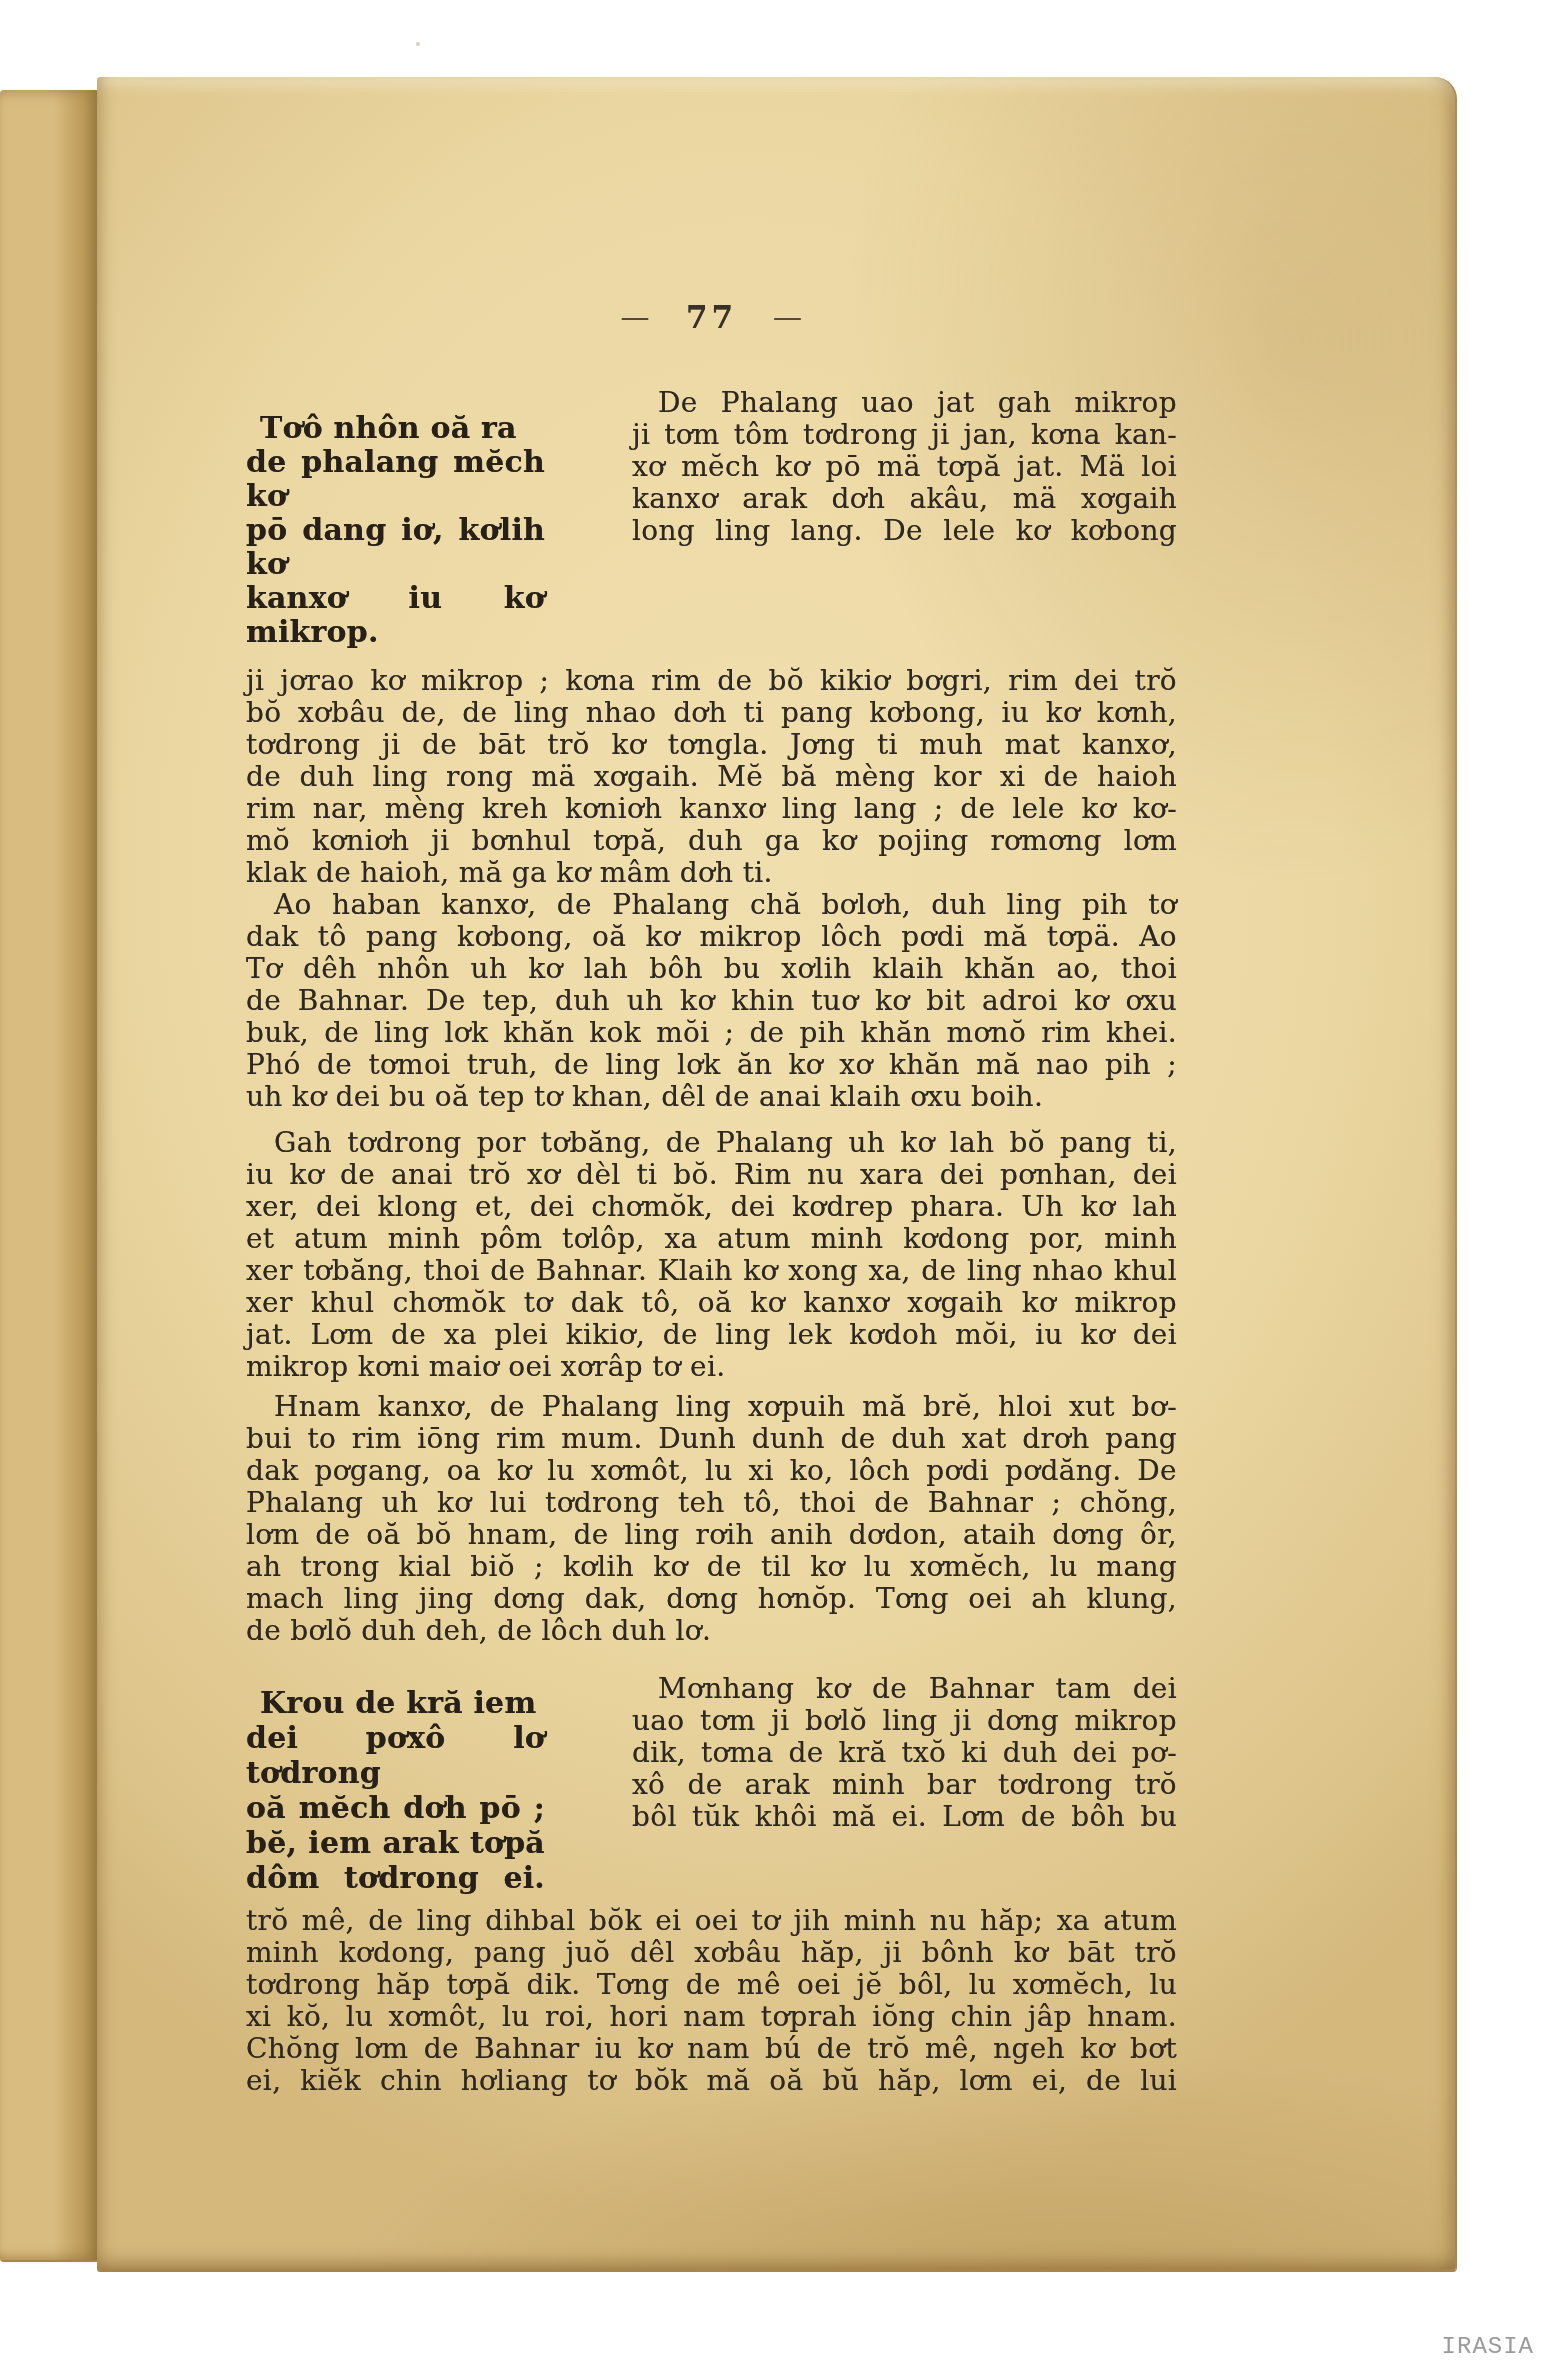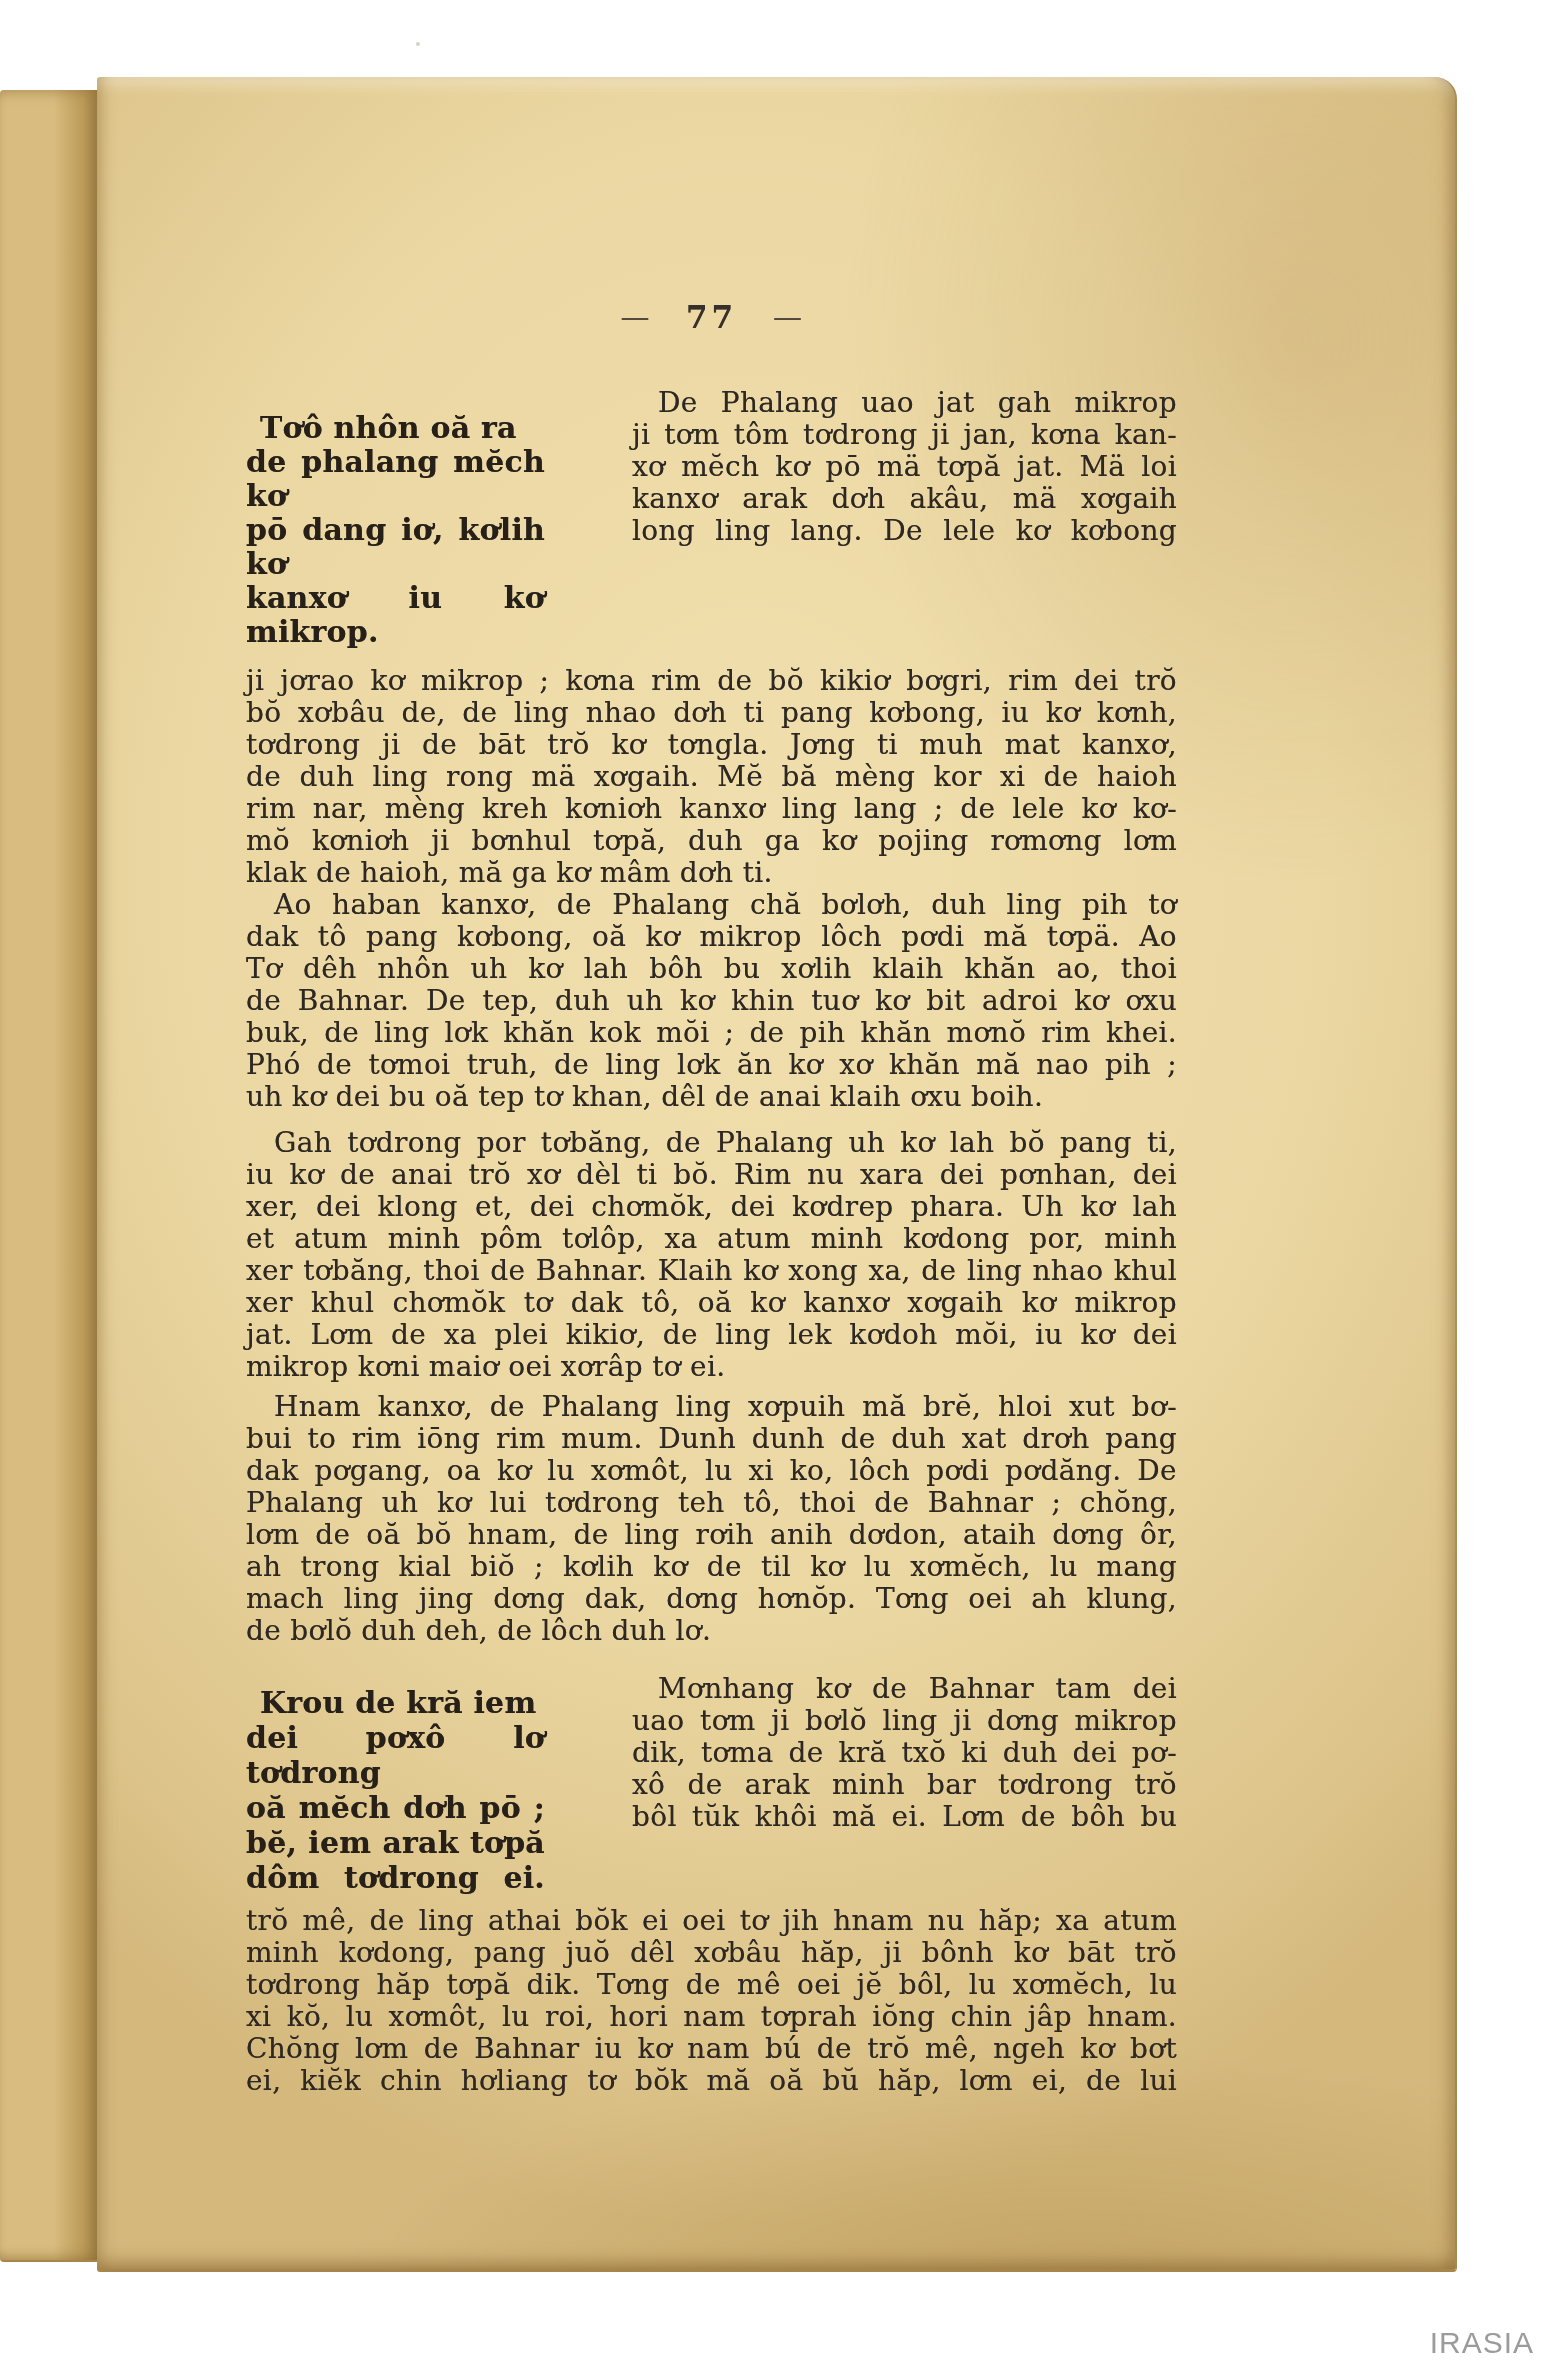--- a/index.html
+++ b/index.html
@@ -58,22 +58,22 @@
   .body-col{width:545px;margin-left:auto;}
   .body-col .ln:first-child{text-indent:26px;}
   .block.s1full{margin-top:16px;}
   .block.para2{margin-top:0px;}
   .block.para3{margin-top:14px;}
   .block.para4{margin-top:8px;}
   .block.s2full{margin-top:10px;}
   .block.para .ln:first-child{text-indent:28px;}
   .watermark{
     position:absolute;right:14px;bottom:16px;
-    font-family:Liberation Sans, sans-serif;
-    font-size:30px;letter-spacing:1px;color:var(--watermark,#9b9b9b);
+    font-family:Liberation Mono, monospace;
+    font-size:24px;letter-spacing:1px;color:var(--watermark,#9b9b9b);
   }
 </style>
 </head>
 <body>
 
 <div class="speck" style="left:416px;top:42px;"></div>
 <div class="speck" style="left:1339px;top:117px;"></div>
 
 <div class="book">
   <div class="page-under"></div>
@@ -155,21 +155,21 @@
         <div class="body-col">
           <div class="ln">Mơnhang kơ de  Bahnar tam dei</div>
           <div class="ln">uao tơm ji bơlŏ ling ji dơng mikrop</div>
           <div class="ln">dik, tơma de kră txŏ  ki duh dei pơ-</div>
           <div class="ln">xô  de arak  minh bar  tơdrong trŏ</div>
           <div class="ln">bôl tŭk khôi  mă ei.  Lơm de bôh bu</div>
         </div>
       </div>
 
       <div class="block s2full">
-        <div class="ln">trŏ mê, de ling athai bŏk ei oei tơ jih hnam nu hăp; xa atum</div>
+        <div class="ln">trŏ mê, de ling dihbal bŏk ei oei tơ jih minh nu hăp; xa atum</div>
         <div class="ln">minh kơdong,  pang juŏ  dêl xơbâu hăp,  ji bônh kơ bāt trŏ</div>
         <div class="ln">tơdrong hăp tơpă dik. Tơng de mê oei jĕ bôl, lu xơmĕch, lu</div>
         <div class="ln">xi kŏ, lu xơmôt, lu roi, hori nam tơprah iŏng chin jâp hnam.</div>
         <div class="ln">Chŏng lơm de Bahnar iu kơ nam bú de trŏ mê, ngeh kơ bơt</div>
         <div class="ln">ei, kiĕk  chin hơliang tơ bŏk mă oă bŭ hăp,  lơm ei,  de lui</div>
       </div>
 
     </div>
   </div>
 </div>

